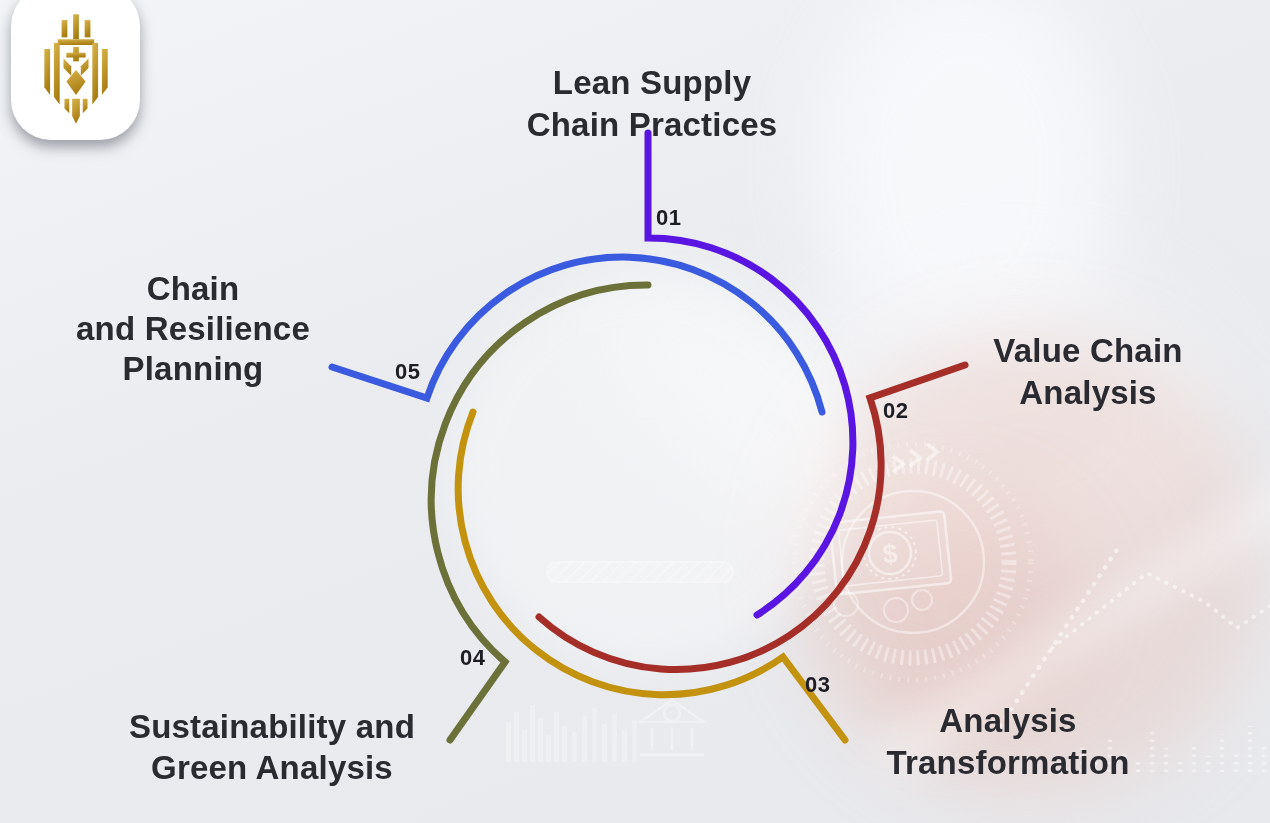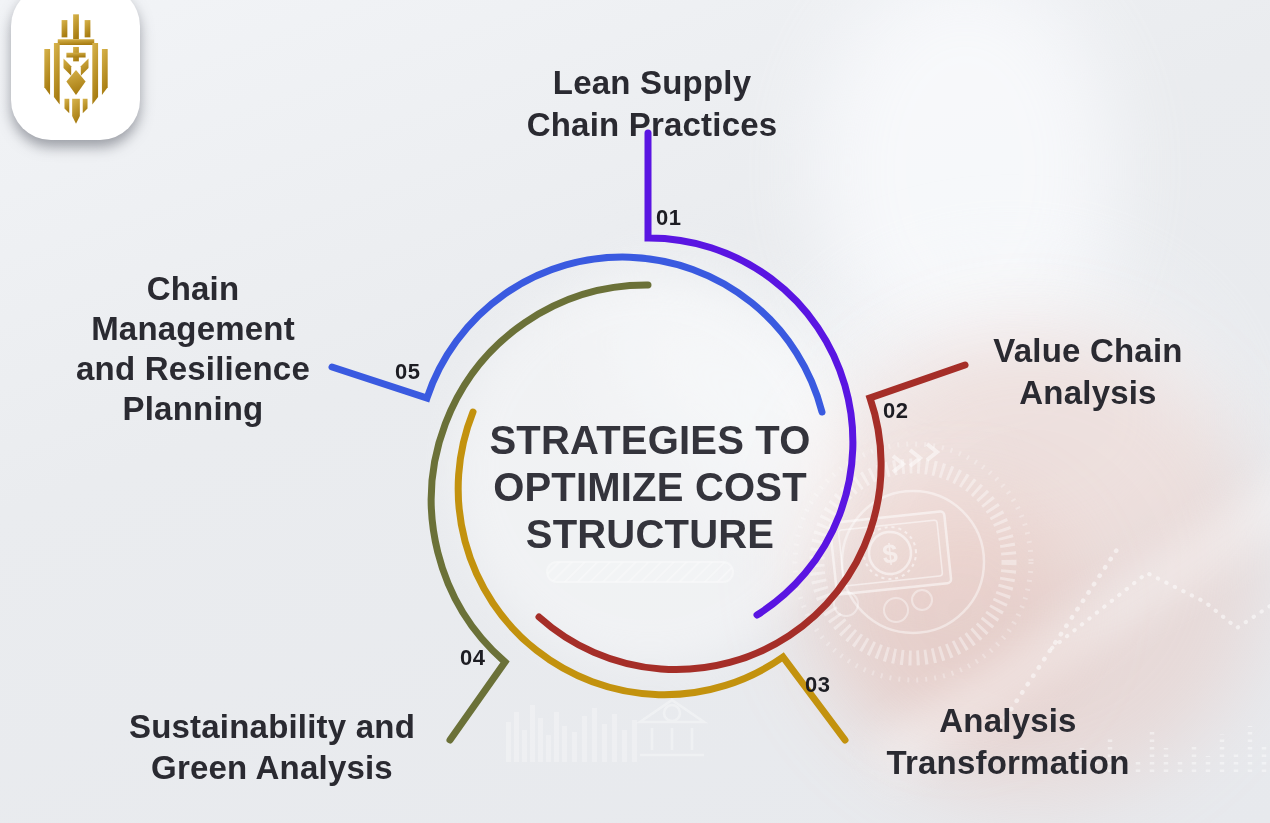--- a/index.html
+++ b/index.html
@@ -157,45 +157,39 @@
   </svg>
 
   <svg class="layer" width="1270" height="823" viewBox="0 0 1270 823" fill="none" stroke-linecap="round" stroke-linejoin="miter">
     <path stroke-width="7" d="M648 133 L648 238 A204 204 0 0 1 757 615" stroke="#5a15e2"></path>
     <path stroke-width="7" d="M965 365 L870 398 A205 205 0 0 1 539 617" stroke="#a52e28"></path>
     <path stroke-width="7" d="M473 412 A206 206 0 0 0 783 657 L845 740" stroke="#c3920e"></path>
     <path stroke-width="7" d="M648 285 A215 215 0 0 0 505 662 L450 740" stroke="#6b7138"></path>
     <path stroke-width="7" d="M332 367 L427 398 A206 206 0 0 1 822 412" stroke="#3a5ae0"></path>
   </svg>
 
-  <div class="title">
-    <div>STRATEGIES TO</div>
-    <div>OPTIMIZE COST</div>
-    <div>STRUCTURE</div>
-  </div>
 
   <div class="lbl lbl-lean">
     <div>Lean Supply</div>
     <div>Chain Practices</div>
   </div>
   <div class="lbl lbl-value">
     <div>Value Chain</div>
     <div>Analysis</div>
   </div>
   <div class="lbl lbl-digital">
     <div>Analysis</div>
     <div>Transformation</div>
   </div>
   <div class="lbl lbl-sustain">
     <div>Sustainability and</div>
     <div>Green Analysis</div>
   </div>
   <div class="lbl lbl-risk">
     <div>Chain</div>
-    <div>Management</div>
     <div>and Resilience</div>
     <div>Planning</div>
   </div>
 
   <div class="num num-01">01</div>
   <div class="num num-02">02</div>
   <div class="num num-03">03</div>
   <div class="num num-04">04</div>
   <div class="num num-05">05</div>
 

